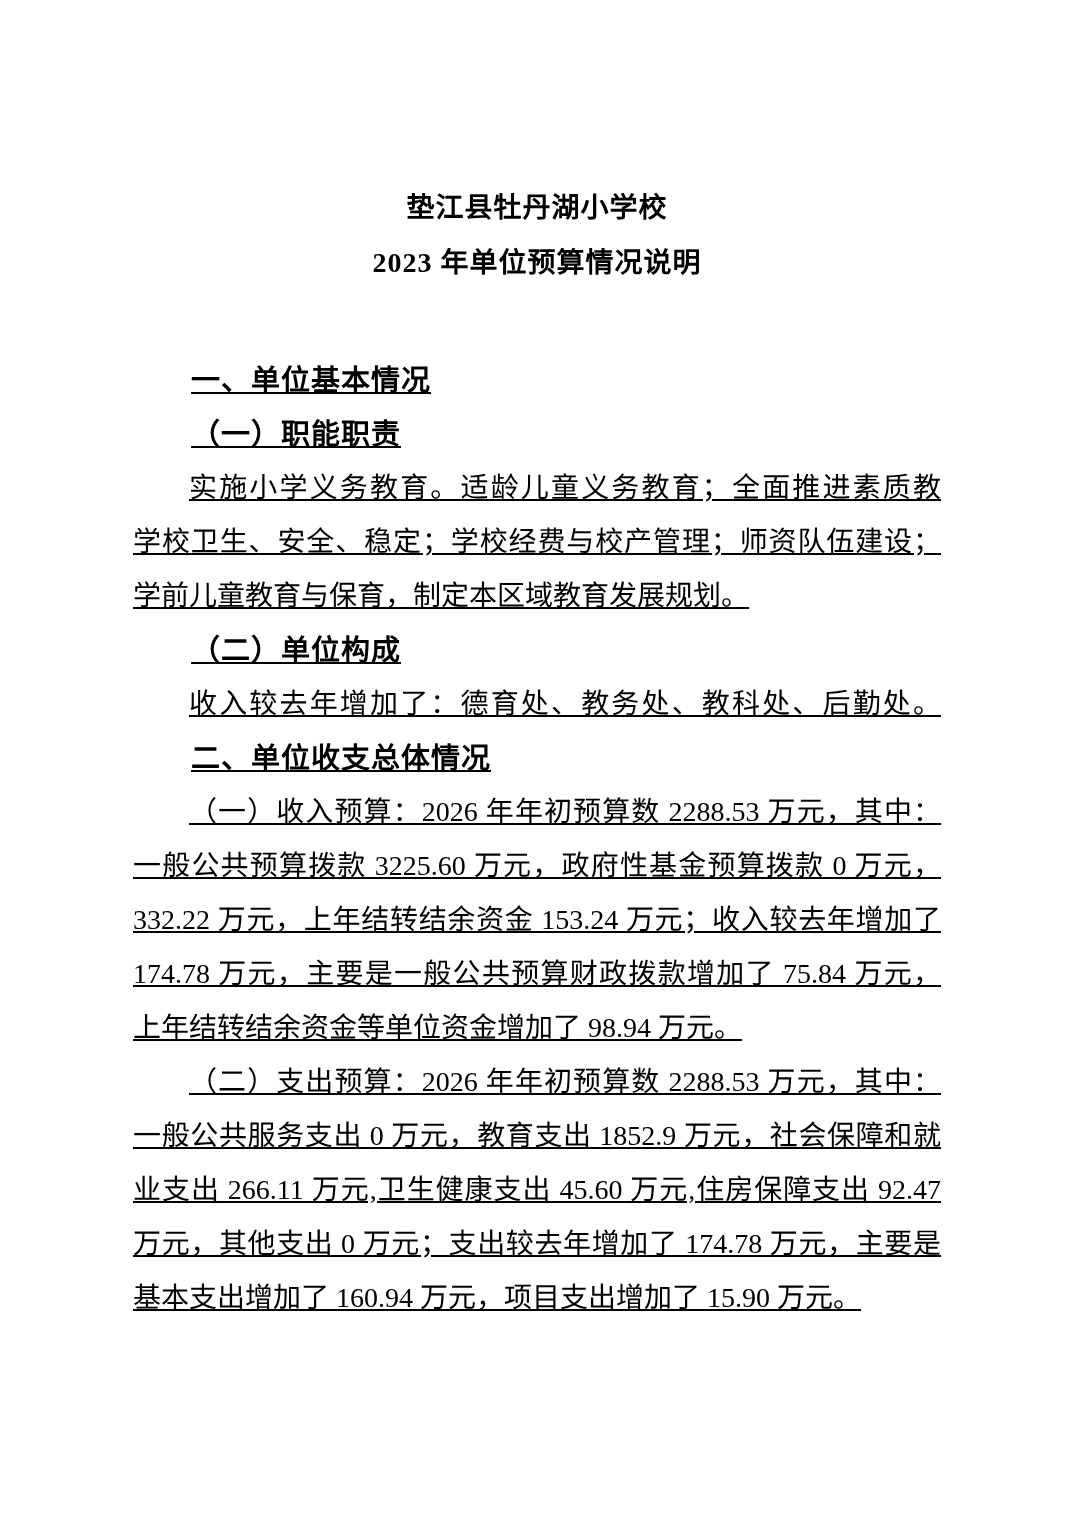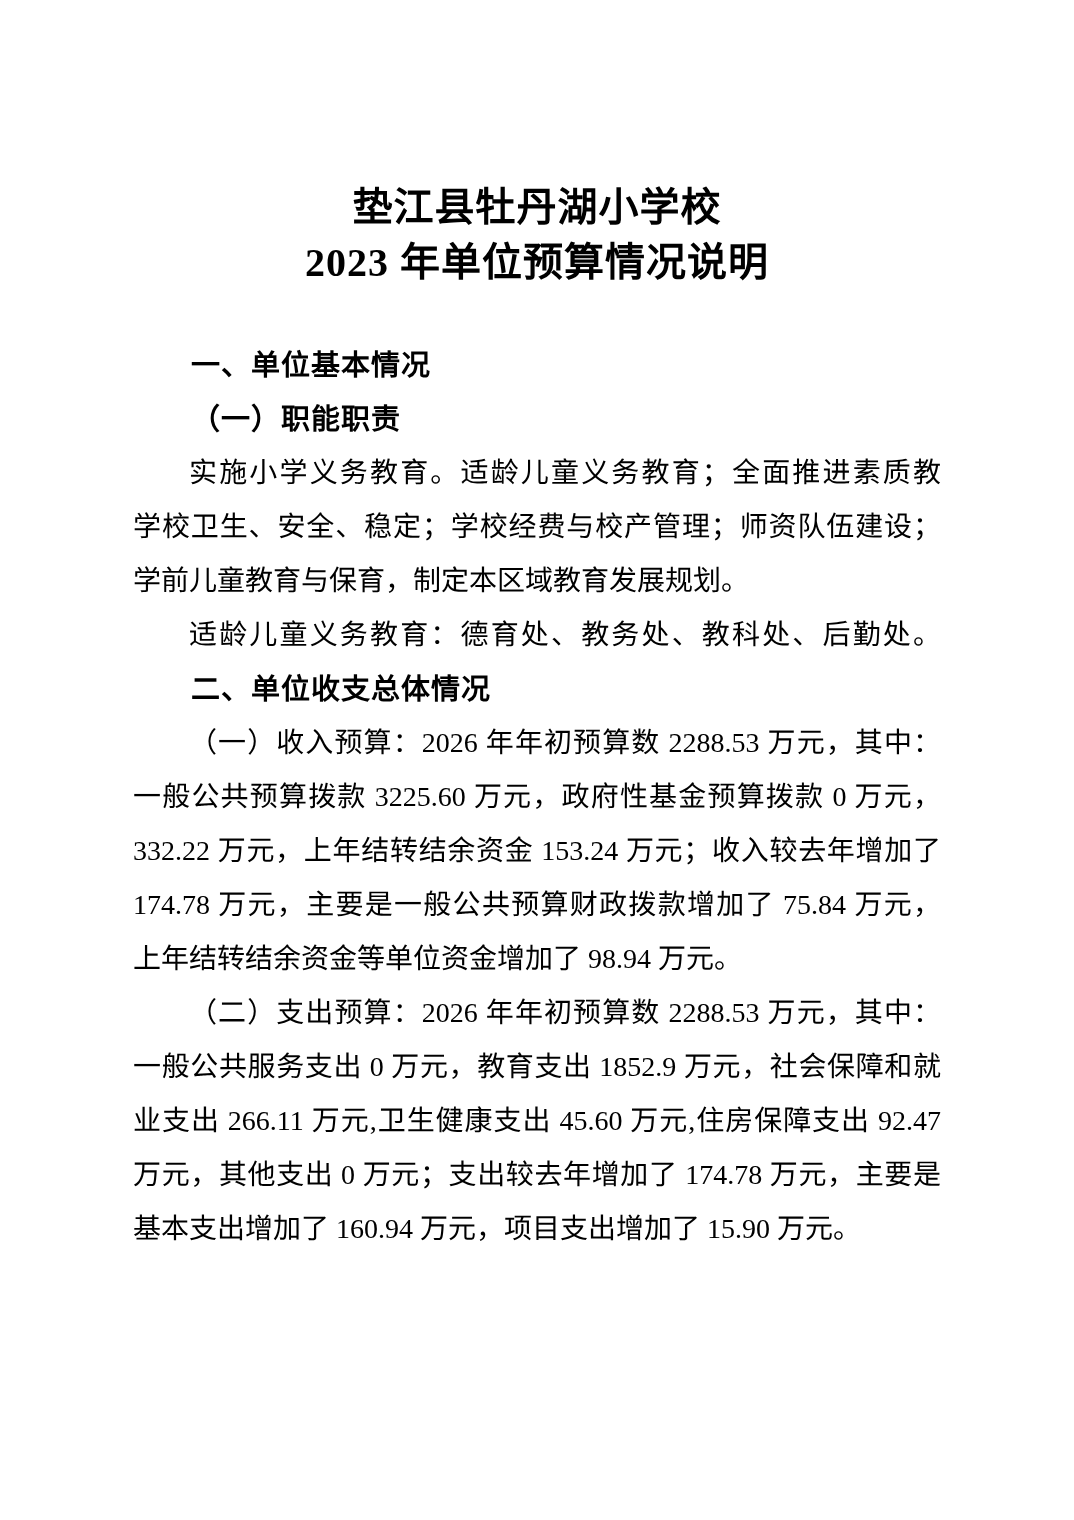--- a/index.html
+++ b/index.html
@@ -19,30 +19,31 @@
   .title-block {
     position: absolute;
     top: 180px;
     left: 0;
     width: 1074px;
     text-align: center;
   }
   .title-line {
     font-family: "Liberation Serif", "DejaVu Serif", serif;
     font-weight: 700;
-    font-size: 40px;
+    font-size: 28px;
     line-height: 55px;
     letter-spacing: 1px;
     white-space: nowrap;
   }
   .content {
     position: absolute;
-    top: 338px;
+    top: 353px;
     left: 133px;
     width: 808px;
+    text-decoration: underline;
   }
   .line {
     font-size: 28px;
     line-height: 54px;
     height: 54px;
     overflow: hidden;
     text-align: left;
   }
   .indent {
     text-indent: 2em;
@@ -79,22 +80,23 @@
   <div class="content">
 
     <div class="line h1 indent">一、单位基本情况</div>
 
     <div class="line h2 indent">（一）职能职责</div>
 
     <div class="line fill indent">实施小学义务教育。适龄儿童义务教育；全面推进素质教育；</div>
     <div class="line fill">学校卫生、安全、稳定；学校经费与校产管理；师资队伍建设；</div>
     <div class="line">学前儿童教育与保育，制定本区域教育发展规划。</div>
 
+    <div class="line h2 indent">（二）单位构成</div>
 
-    <div class="line fill indent">适龄儿童义务教育：德育处、教务处、教科处、后勤处。</div>
+    <div class="line fill indent">收入较去年增加了：德育处、教务处、教科处、后勤处。</div>
 
     <div class="line h1 indent">二、单位收支总体情况</div>
 
     <div class="line fill indent">（一）收入预算：2026 年年初预算数 2288.53 万元，其中：</div>
     <div class="line fill">一般公共预算拨款 3225.60 万元，政府性基金预算拨款 0 万元，</div>
     <div class="line fill">332.22 万元，上年结转结余资金 153.24 万元；收入较去年增加了</div>
     <div class="line fill">174.78 万元，主要是一般公共预算财政拨款增加了 75.84 万元，</div>
     <div class="line">上年结转结余资金等单位资金增加了 98.94 万元。</div>
 
     <div class="line fill indent">（二）支出预算：2026 年年初预算数 2288.53 万元，其中：</div>

